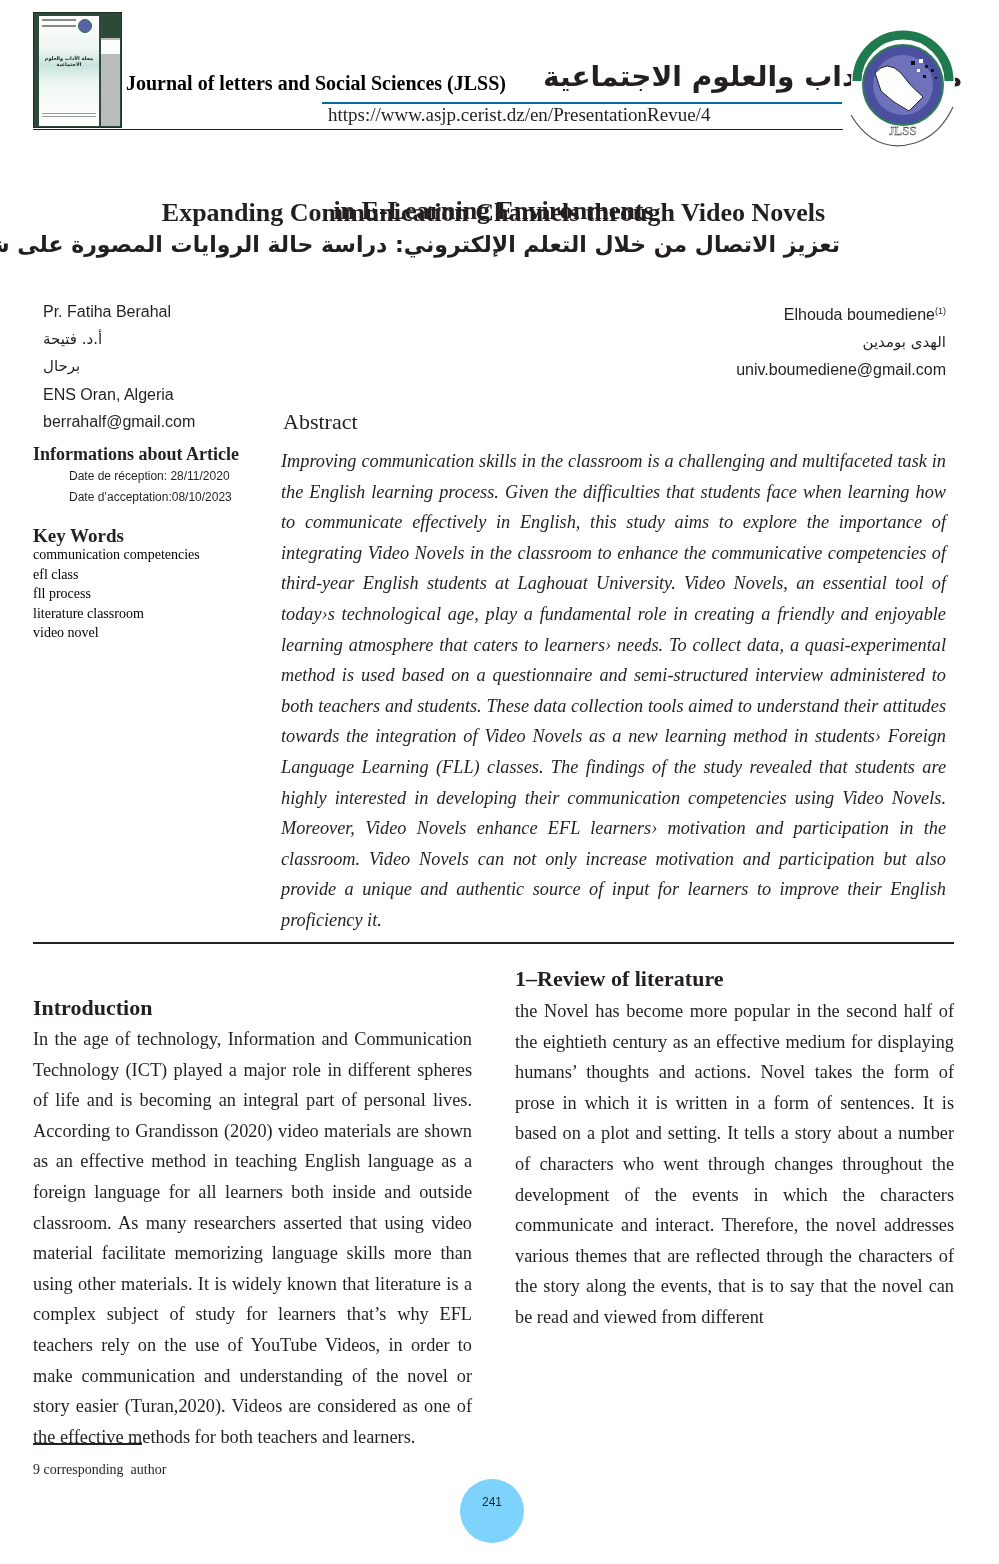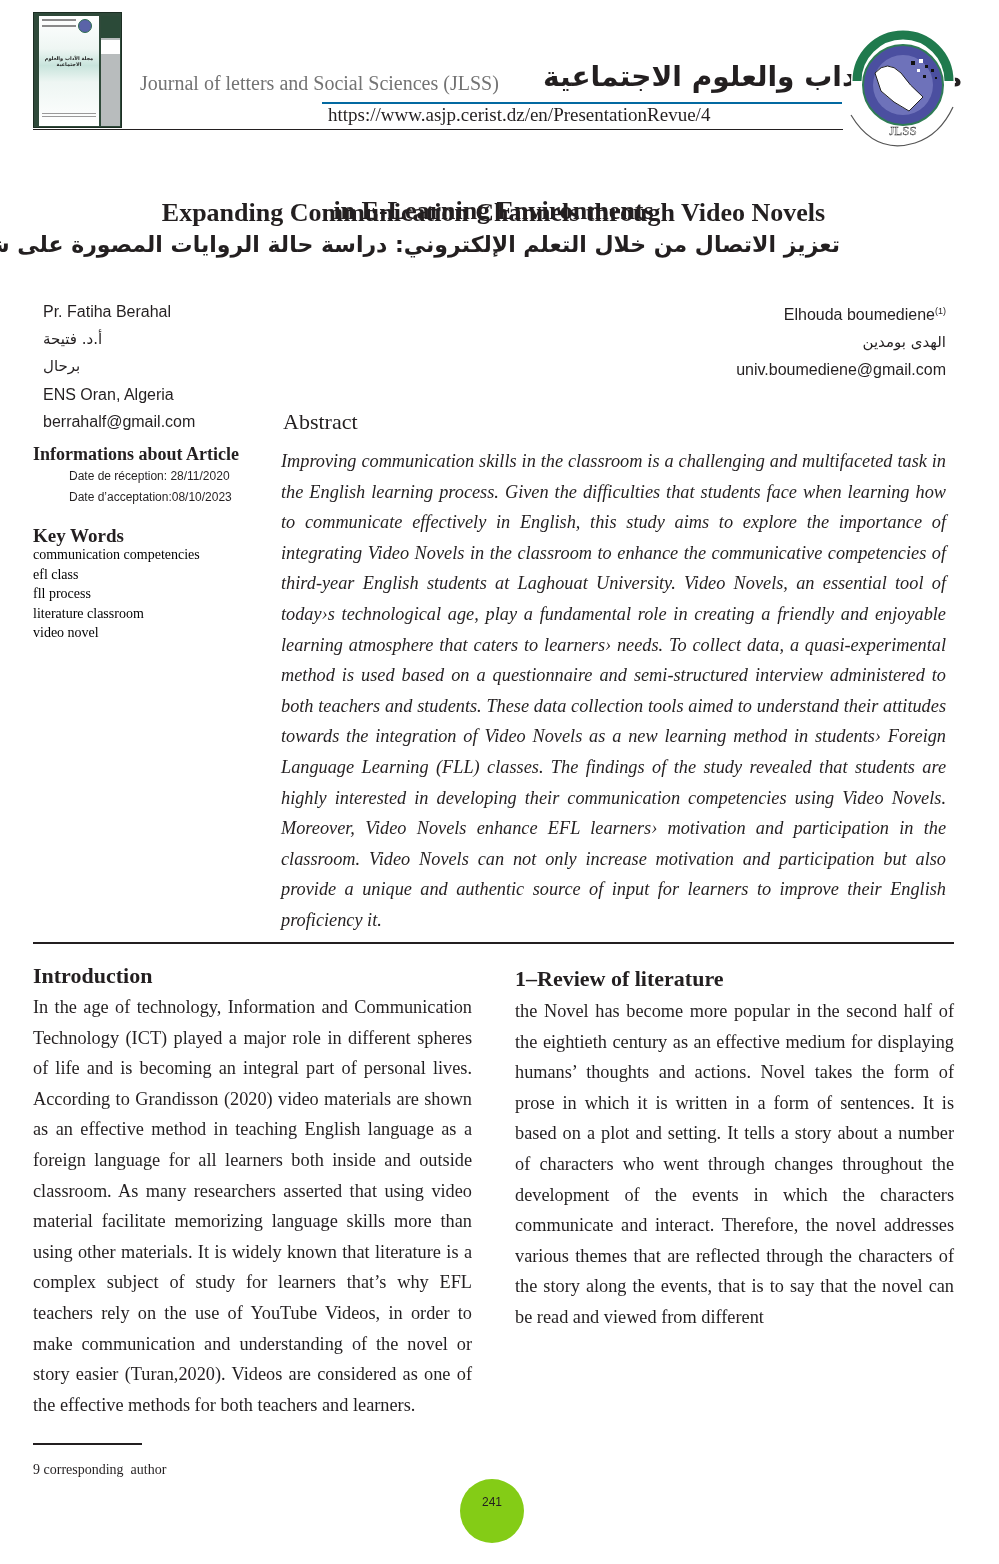--- a/index.html
+++ b/index.html
@@ -10,21 +10,21 @@
   .cover { position: absolute; left: 33px; top: 12px; width: 89px; height: 116px; background: #2f4a3a; border: 1px solid #1c2d23; overflow: hidden; }
   .cover .panel { position: absolute; left: 5px; top: 3px; width: 60px; height: 110px; background: linear-gradient(#ffffff 0%, #eef6f3 30%, #c8e4dc 45%, #eef6f3 60%, #ffffff 100%); }
   .cover .spine { position: absolute; left: 67px; top: 3px; width: 19px; height: 110px; background: #b8bcbd; }
   .cover .spine-top { position: absolute; left: 67px; top: 3px; width: 19px; height: 22px; background: #2b4a38; }
   .cover .spine-mid { position: absolute; left: 67px; top: 27px; width: 19px; height: 14px; background: #ffffff; }
   .cover .c-title { position: absolute; left: 8px; top: 42px; width: 54px; font-size: 5px; line-height: 6px; text-align: center; color: #222; direction: rtl; font-family: "DejaVu Sans", sans-serif; font-weight: bold; }
   .cover .c-seal { position: absolute; left: 44px; top: 6px; width: 14px; height: 14px; border-radius: 50%; background: #5a63a8; border: 1px solid #2c6d4f; }
   .cover .c-lines { position: absolute; left: 8px; top: 6px; width: 34px; height: 8px; border-top: 2px solid #8a8a8a; border-bottom: 2px solid #8a8a8a; }
   .cover .c-foot { position: absolute; left: 8px; top: 100px; width: 54px; height: 4px; border-top: 1px solid #999; border-bottom: 1px solid #999; }
 
-  .journal-en { position: absolute; left: 140px; top: 72px; font-size: 20px; color: #737373; white-space: nowrap; }
+  .journal-en { position: absolute; left: 126px; top: 72px; font-size: 20px; color: #000000; white-space: nowrap; font-weight: bold; }
   .journal-ar { position: absolute; left: 543px; top: 60px; font-size: 28px; font-weight: bold; color: #231f20; direction: rtl; white-space: nowrap; font-family: "DejaVu Sans", sans-serif; letter-spacing: -0.5px; }
   .url-bar { position: absolute; left: 322px; top: 102px; width: 520px; height: 28px; border-top: 2px solid #0369a1; border-bottom: 1.5px solid #231f20; }
   .url-bar .url { position: absolute; left: 6px; top: 0px; font-size: 19px; color: #231f20; white-space: nowrap; }
   .head-rule { position: absolute; left: 33px; top: 129px; width: 810px; height: 1px; background: #231f20; }
 
   .logo { position: absolute; left: 845px; top: 15px; width: 112px; height: 135px; }
 
   
   .title-en { position: absolute; left: 0; width: 987px; text-align: center; font-weight: bold; font-size: 26px; color: #231f20; }
   .t1 { top: 158px; margin-top: 40px; }
@@ -50,31 +50,31 @@
   
   .abs-head { position: absolute; left: 283px; top: 409px; font-size: 22px; font-weight: normal; color: #231f20; }
   .abs-body { position: absolute; left: 281px; top: 446px; width: 665px; font-size: 18.3px; line-height: 30.6px; font-style: italic; text-align: justify; color: #231f20; }
   .abs-rule { position: absolute; left: 33px; top: 942px; width: 921px; height: 1.5px; background: #231f20; }
 
   
   .col { position: absolute; width: 439px; font-size: 18.3px; line-height: 30.6px; text-align: justify; color: #231f20; }
   .col-left { left: 33px; top: 960px; }
   .col-right { left: 515px; top: 960px; }
   .sec-head { font-weight: bold; font-size: 22px; line-height: 32px; display: block; }
-  .col-left .sec-head { margin-bottom: 0px; }
+  .col-left .sec-head { margin-bottom: 0px; margin-top: 32px; }
   .col-right .sec-head { margin-top: 3px; }
   .col p { margin: 0; }
   .col-right p.p1 { margin-top: 1px; }
 
   
   .fn-rule { position: absolute; left: 33px; top: 1443px; width: 109px; height: 1.5px; background: #231f20; }
   .fn { position: absolute; left: 33px; top: 1462px; font-size: 14px; color: #231f20; white-space: pre; }
 
   
-  .page-num { position: absolute; left: 460px; top: 1479px; width: 64px; height: 64px; border-radius: 50%; background: #84cc16; text-align: center; font-family: "Liberation Sans", sans-serif; font-size: 12px; padding-top: 16px; color: #231f20; }
+  .page-num { position: absolute; left: 460px; top: 1479px; width: 64px; height: 64px; border-radius: 50%; background: #7dd3fc; text-align: center; font-family: "Liberation Sans", sans-serif; font-size: 12px; padding-top: 16px; color: #231f20; }
 </style>
 </head>
 <body>
 
 <div class="cover">
   <div class="panel"></div>
   <div class="c-lines"></div>
   <div class="c-seal"></div>
   <div class="c-title">مجلة الآداب والعلوم الاجتماعية</div>
   <div class="c-foot"></div>

